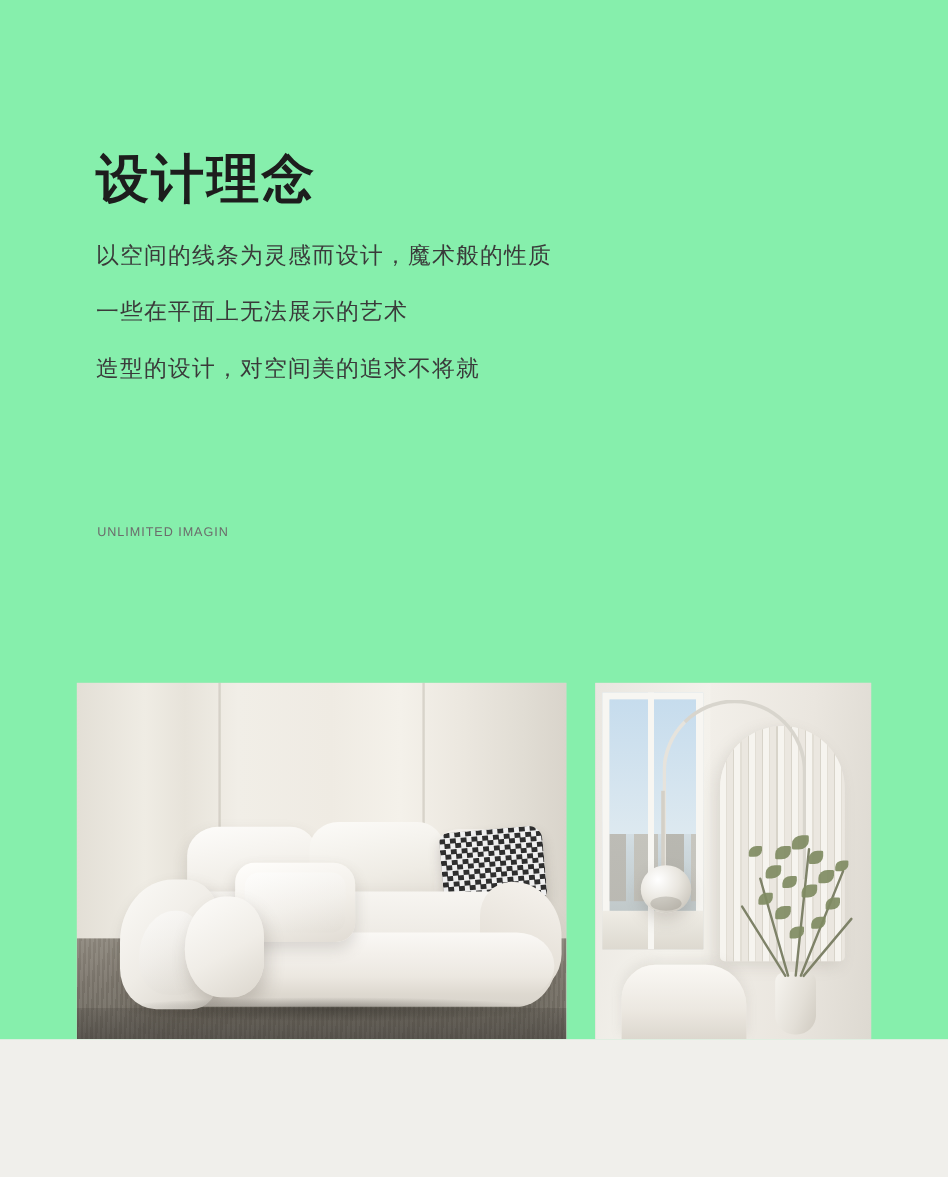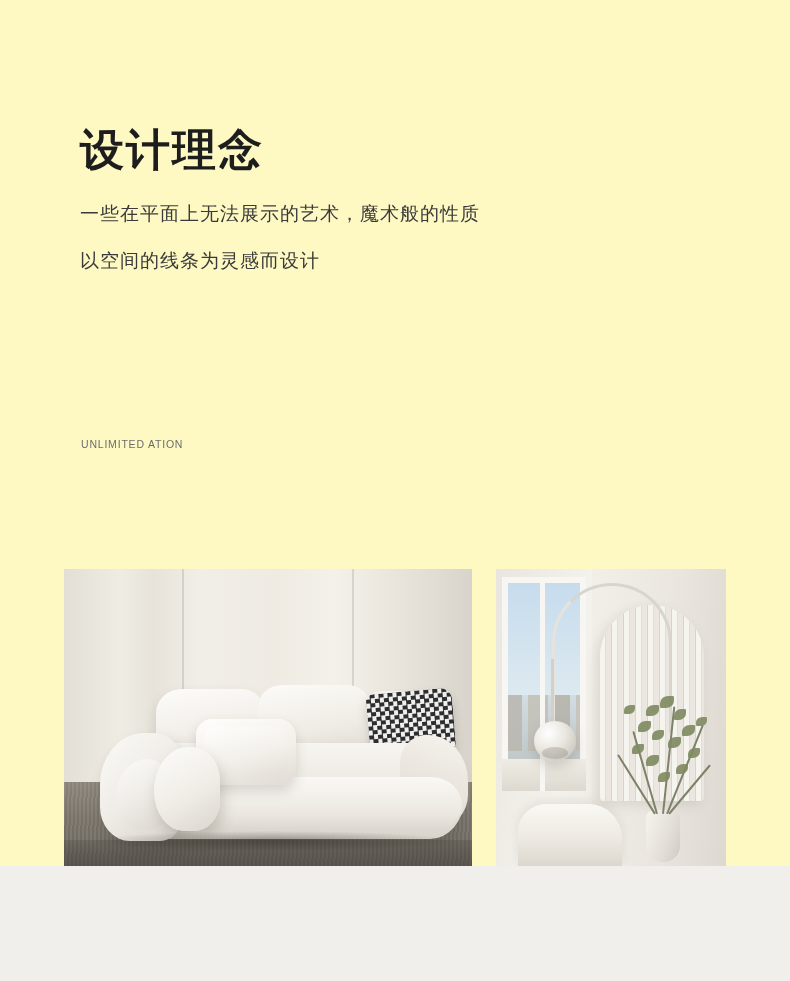--- a/index.html
+++ b/index.html
@@ -12,21 +12,21 @@
     height: 981px;
     font-family: "Liberation Sans", sans-serif;
     color: #2b2b2b;
     overflow: hidden;
     position: relative;
   }
   .page {
     position: relative;
     width: 790px;
     height: 981px;
-    background: #fef9c3;
+    background: #86efac;
   }
 
   .heading {
     position: absolute;
     left: 80px;
     top: 96px;
     font-size: 44px;
     line-height: 1.15;
     font-weight: bold;
     letter-spacing: 2px;
@@ -413,26 +413,27 @@
   }
 </style>
 </head>
 <body>
 
 <div class="page">
 
   <h1 class="heading">设计理念</h1>
 
   <div class="body-copy">
-    <div class="line">一些在平面上无法展示的艺术，魔术般的性质</div>
-    <div class="line">以空间的线条为灵感而设计</div>
+    <div class="line">以空间的线条为灵感而设计，魔术般的性质</div>
+    <div class="line">一些在平面上无法展示的艺术</div>
+    <div class="line">造型的设计，对空间美的追求不将就</div>
   </div>
 
   <div class="sub-latin">
-    <div class="sline">UNLIMITED ATION</div>
+    <div class="sline">UNLIMITED IMAGIN</div>
   </div>
 
   <div class="gallery">
 
     <div class="photo photo-left">
       <div class="lp-wall"></div>
       <div class="lp-wall-panel p1"></div>
       <div class="lp-wall-panel p2"></div>
 
       <div class="lp-floorline"></div>

